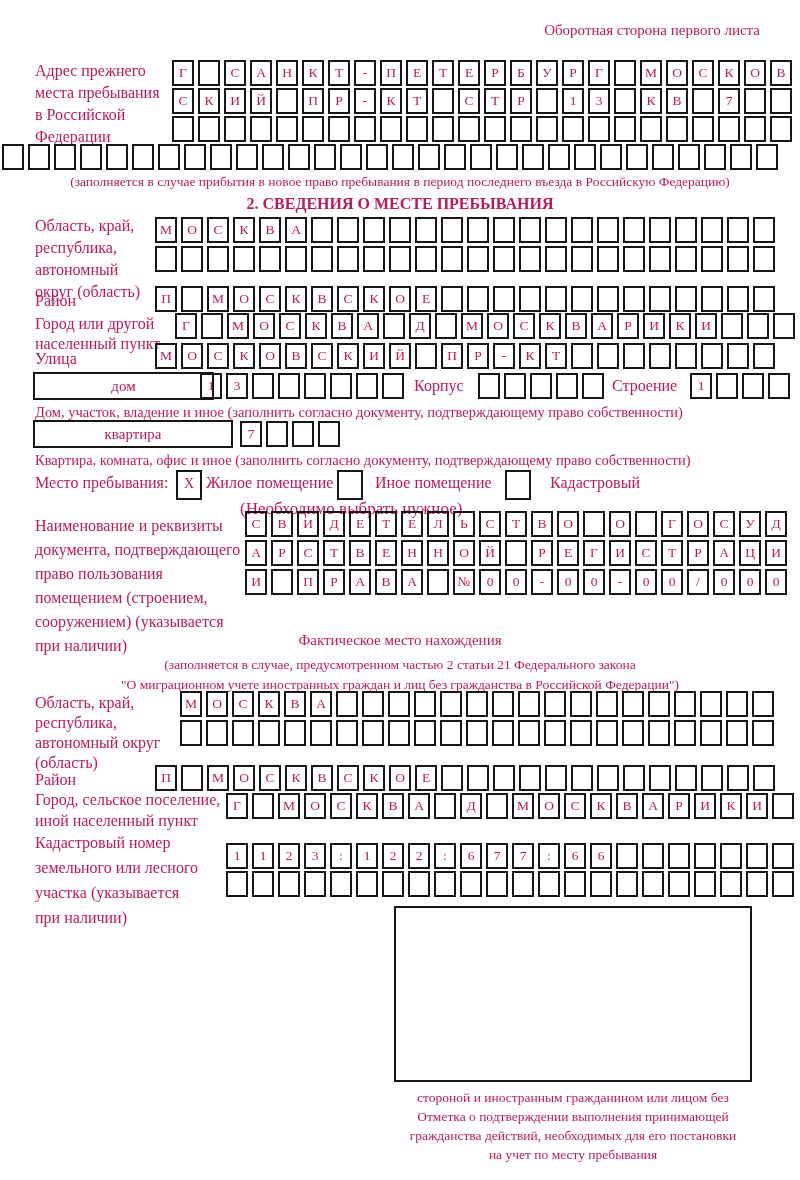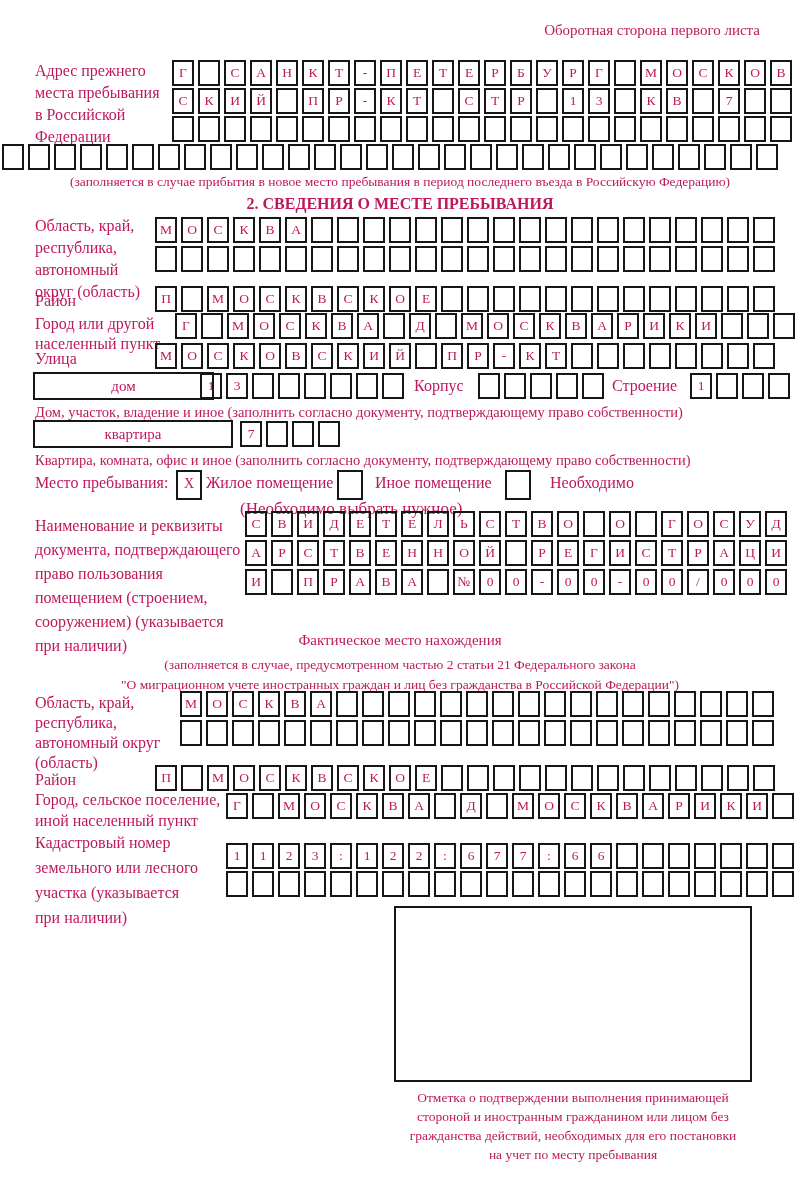--- a/index.html
+++ b/index.html
@@ -31,21 +31,21 @@
   <div class="title" style="right:40px;top:22px;">Оборотная сторона первого листа</div>
 
   <div class="lbl" style="left:35px;top:62px;">Адрес прежнего</div>
   <div class="lbl" style="left:35px;top:84px;">места пребывания</div>
   <div class="lbl" style="left:35px;top:106px;">в Российской</div>
   <div class="lbl" style="left:35px;top:128px;">Федерации</div>
   <div class="boxrow" style="left:172px;top:60px;"><span class="cell">Г</span><span class="cell"></span><span class="cell">С</span><span class="cell">А</span><span class="cell">Н</span><span class="cell">К</span><span class="cell">Т</span><span class="cell">-</span><span class="cell">П</span><span class="cell">Е</span><span class="cell">Т</span><span class="cell">Е</span><span class="cell">Р</span><span class="cell">Б</span><span class="cell">У</span><span class="cell">Р</span><span class="cell">Г</span><span class="cell"></span><span class="cell">М</span><span class="cell">О</span><span class="cell">С</span><span class="cell">К</span><span class="cell">О</span><span class="cell">В</span></div>
   <div class="boxrow" style="left:172px;top:88px;"><span class="cell">С</span><span class="cell">К</span><span class="cell">И</span><span class="cell">Й</span><span class="cell"></span><span class="cell">П</span><span class="cell">Р</span><span class="cell">-</span><span class="cell">К</span><span class="cell">Т</span><span class="cell"></span><span class="cell">С</span><span class="cell">Т</span><span class="cell">Р</span><span class="cell"></span><span class="cell">1</span><span class="cell">3</span><span class="cell"></span><span class="cell">К</span><span class="cell">В</span><span class="cell"></span><span class="cell">7</span><span class="cell"></span><span class="cell"></span></div>
   <div class="boxrow" style="left:172px;top:116px;"><span class="cell"></span><span class="cell"></span><span class="cell"></span><span class="cell"></span><span class="cell"></span><span class="cell"></span><span class="cell"></span><span class="cell"></span><span class="cell"></span><span class="cell"></span><span class="cell"></span><span class="cell"></span><span class="cell"></span><span class="cell"></span><span class="cell"></span><span class="cell"></span><span class="cell"></span><span class="cell"></span><span class="cell"></span><span class="cell"></span><span class="cell"></span><span class="cell"></span><span class="cell"></span><span class="cell"></span></div>
   <div class="boxrow" style="left:2px;top:144px;"><span class="cell"></span><span class="cell"></span><span class="cell"></span><span class="cell"></span><span class="cell"></span><span class="cell"></span><span class="cell"></span><span class="cell"></span><span class="cell"></span><span class="cell"></span><span class="cell"></span><span class="cell"></span><span class="cell"></span><span class="cell"></span><span class="cell"></span><span class="cell"></span><span class="cell"></span><span class="cell"></span><span class="cell"></span><span class="cell"></span><span class="cell"></span><span class="cell"></span><span class="cell"></span><span class="cell"></span><span class="cell"></span><span class="cell"></span><span class="cell"></span><span class="cell"></span><span class="cell"></span><span class="cell"></span></div>
-  <div class="cnote" style="top:173px;">(заполняется в случае прибытия в новое место пребывания в период последнего въезда в Российскую Федерацию)</div>
+  <div class="cnote" style="top:173px;">(заполняется в случае прибытия в новое право пребывания в период последнего въезда в Российскую Федерацию)</div>
 
   <div class="h1" style="top:195px;">2. СВЕДЕНИЯ О МЕСТЕ ПРЕБЫВАНИЯ</div>
 
   <div class="lbl" style="left:35px;top:217px;">Область, край,</div>
   <div class="lbl" style="left:35px;top:239px;">республика,</div>
   <div class="lbl" style="left:35px;top:261px;">автономный</div>
   <div class="lbl" style="left:35px;top:283px;">округ (область)</div>
   <div class="boxrow" style="left:155px;top:217px;"><span class="cell">М</span><span class="cell">О</span><span class="cell">С</span><span class="cell">К</span><span class="cell">В</span><span class="cell">А</span><span class="cell"></span><span class="cell"></span><span class="cell"></span><span class="cell"></span><span class="cell"></span><span class="cell"></span><span class="cell"></span><span class="cell"></span><span class="cell"></span><span class="cell"></span><span class="cell"></span><span class="cell"></span><span class="cell"></span><span class="cell"></span><span class="cell"></span><span class="cell"></span><span class="cell"></span><span class="cell"></span></div>
   <div class="boxrow" style="left:155px;top:246px;"><span class="cell"></span><span class="cell"></span><span class="cell"></span><span class="cell"></span><span class="cell"></span><span class="cell"></span><span class="cell"></span><span class="cell"></span><span class="cell"></span><span class="cell"></span><span class="cell"></span><span class="cell"></span><span class="cell"></span><span class="cell"></span><span class="cell"></span><span class="cell"></span><span class="cell"></span><span class="cell"></span><span class="cell"></span><span class="cell"></span><span class="cell"></span><span class="cell"></span><span class="cell"></span><span class="cell"></span></div>
 
@@ -70,21 +70,21 @@
   <div class="frect" style="left:33px;top:420px;width:200px;">квартира</div>
   <div class="boxrow" style="left:240px;top:421px;"><span class="cell">7</span><span class="cell"></span><span class="cell"></span><span class="cell"></span></div>
   <div class="note-l" style="left:35px;top:452px;">Квартира, комната, офис и иное (заполнить согласно документу, подтверждающему право собственности)</div>
 
   <div class="lbl" style="left:35px;top:474px;">Место пребывания:</div>
   <div class="cb" style="left:176px;top:470px;">X</div>
   <div class="lbl" style="left:206px;top:474px;">Жилое помещение</div>
   <div class="cb" style="left:337px;top:470px;"></div>
   <div class="lbl" style="left:375px;top:474px;">Иное помещение</div>
   <div class="cb" style="left:505px;top:470px;"></div>
-  <div class="lbl" style="left:550px;top:474px;">Необходимо</div>
+  <div class="lbl" style="left:550px;top:474px;">Кадастровый</div>
   <div class="note" style="left:240px;top:500px;">(Необходимо выбрать нужное)</div>
 
   <div class="lbl" style="left:35px;top:517px;">Наименование и реквизиты</div>
   <div class="lbl" style="left:35px;top:541px;">документа, подтверждающего</div>
   <div class="lbl" style="left:35px;top:565px;">право пользования</div>
   <div class="lbl" style="left:35px;top:589px;">помещением (строением,</div>
   <div class="lbl" style="left:35px;top:613px;">сооружением) (указывается</div>
   <div class="lbl" style="left:35px;top:637px;">при наличии)</div>
   <div class="boxrow" style="left:245px;top:511px;"><span class="cell">С</span><span class="cell">В</span><span class="cell">И</span><span class="cell">Д</span><span class="cell">Е</span><span class="cell">Т</span><span class="cell">Е</span><span class="cell">Л</span><span class="cell">Ь</span><span class="cell">С</span><span class="cell">Т</span><span class="cell">В</span><span class="cell">О</span><span class="cell"></span><span class="cell">О</span><span class="cell"></span><span class="cell">Г</span><span class="cell">О</span><span class="cell">С</span><span class="cell">У</span><span class="cell">Д</span></div>
   <div class="boxrow" style="left:245px;top:540px;"><span class="cell">А</span><span class="cell">Р</span><span class="cell">С</span><span class="cell">Т</span><span class="cell">В</span><span class="cell">Е</span><span class="cell">Н</span><span class="cell">Н</span><span class="cell">О</span><span class="cell">Й</span><span class="cell"></span><span class="cell">Р</span><span class="cell">Е</span><span class="cell">Г</span><span class="cell">И</span><span class="cell">С</span><span class="cell">Т</span><span class="cell">Р</span><span class="cell">А</span><span class="cell">Ц</span><span class="cell">И</span></div>
@@ -110,19 +110,19 @@
 
   <div class="lbl" style="left:35px;top:834px;">Кадастровый номер</div>
   <div class="lbl" style="left:35px;top:859px;">земельного или лесного</div>
   <div class="lbl" style="left:35px;top:884px;">участка (указывается</div>
   <div class="lbl" style="left:35px;top:909px;">при наличии)</div>
   <div class="boxrow" style="left:226px;top:843px;"><span class="cell">1</span><span class="cell">1</span><span class="cell">2</span><span class="cell">3</span><span class="cell">:</span><span class="cell">1</span><span class="cell">2</span><span class="cell">2</span><span class="cell">:</span><span class="cell">6</span><span class="cell">7</span><span class="cell">7</span><span class="cell">:</span><span class="cell">6</span><span class="cell">6</span><span class="cell"></span><span class="cell"></span><span class="cell"></span><span class="cell"></span><span class="cell"></span><span class="cell"></span><span class="cell"></span></div>
   <div class="boxrow" style="left:226px;top:871px;"><span class="cell"></span><span class="cell"></span><span class="cell"></span><span class="cell"></span><span class="cell"></span><span class="cell"></span><span class="cell"></span><span class="cell"></span><span class="cell"></span><span class="cell"></span><span class="cell"></span><span class="cell"></span><span class="cell"></span><span class="cell"></span><span class="cell"></span><span class="cell"></span><span class="cell"></span><span class="cell"></span><span class="cell"></span><span class="cell"></span><span class="cell"></span><span class="cell"></span></div>
 
   <div class="stamp" style="left:394px;top:906px;width:354px;height:172px;"></div>
   <div class="caption">
+    <div>стороной и иностранным гражданином или лицом без</div>
     <div>Отметка о подтверждении выполнения принимающей</div>
-    <div>стороной и иностранным гражданином или лицом без</div>
     <div>гражданства действий, необходимых для его постановки</div>
     <div>на учет по месту пребывания</div>
   </div>
 
 </div>
 
 </body></html>

